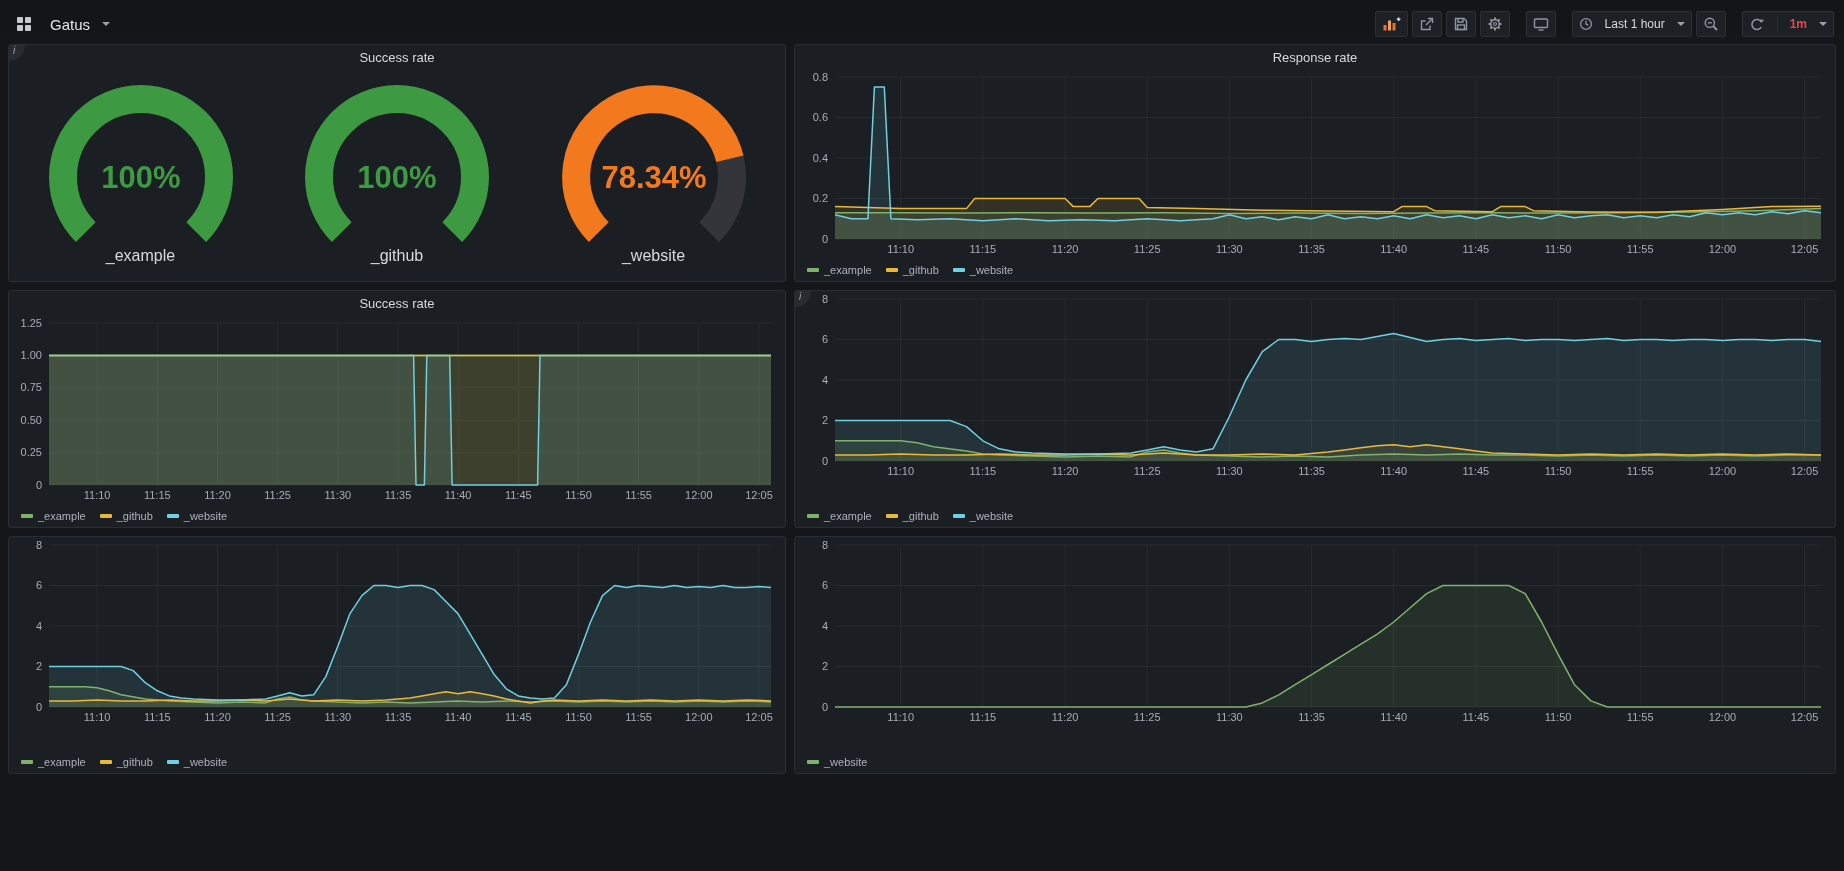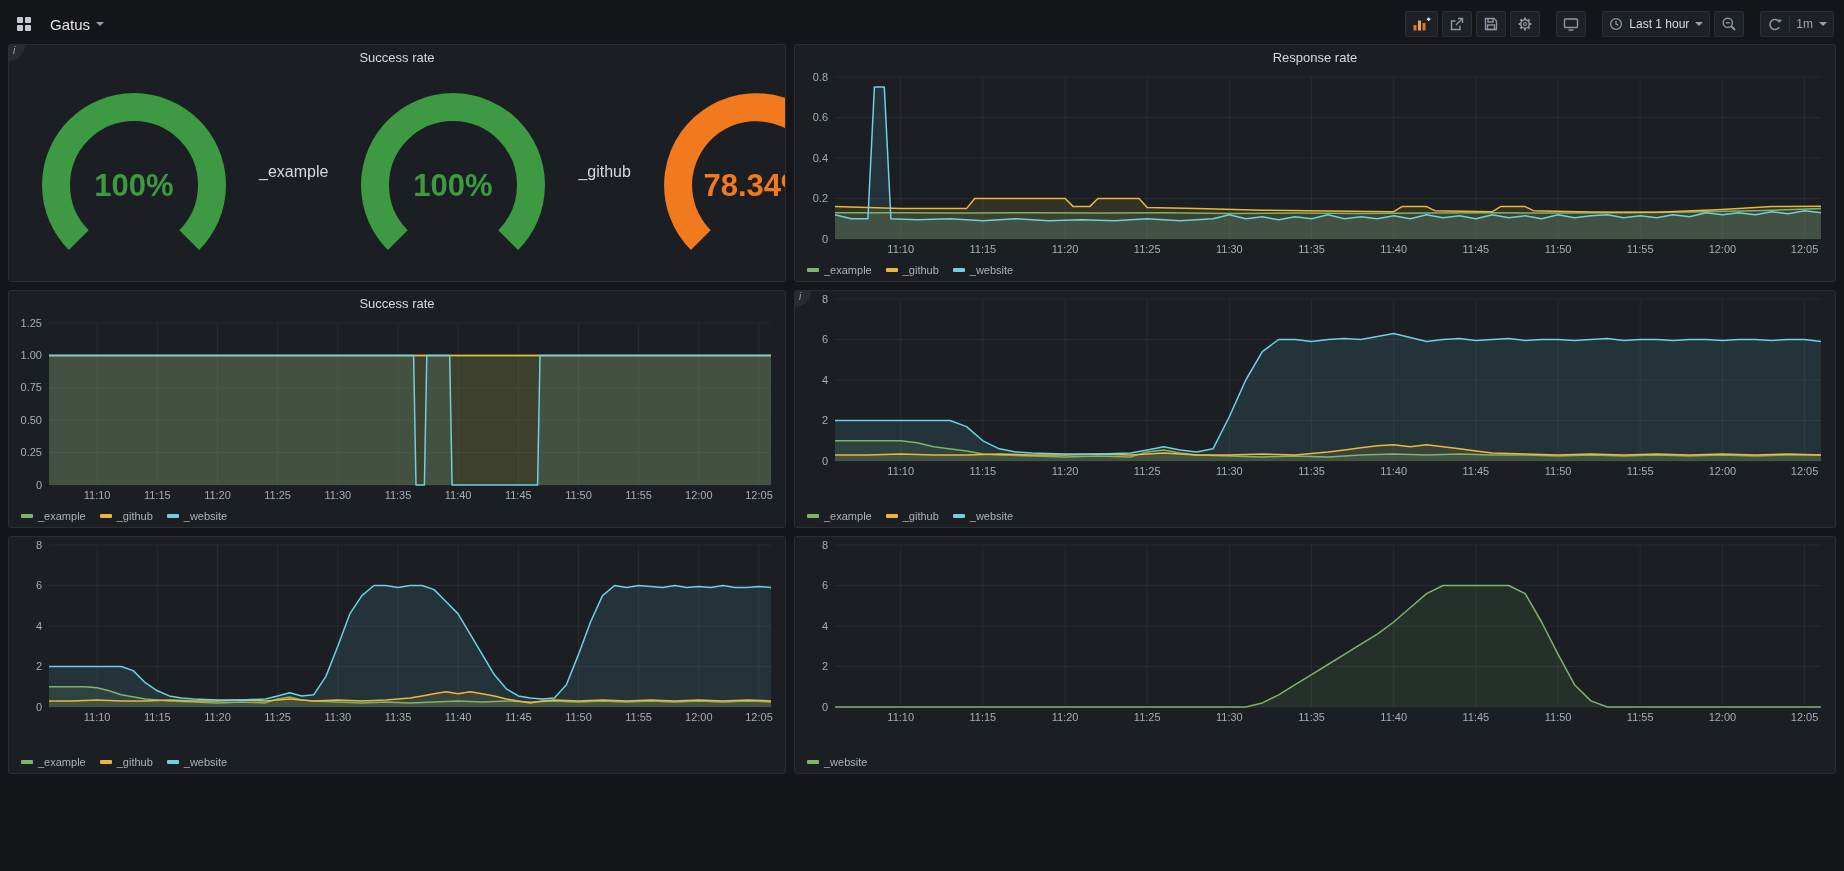--- a/index.html
+++ b/index.html
@@ -13,38 +13,38 @@
   
   .navbar {
     height: 36px;
     display: flex; align-items: center; justify-content: space-between;
     padding: 0 10px;
     background: #131518;
   }
   .nav-left { display: flex; align-items: center; gap: 8px; }
   .icon-btn, .title-btn, .text-btn {
     background: transparent; border: none; color: #8e959e;
-    display: flex; align-items: center; gap: 6px; cursor: pointer;
+    display: flex; align-items: center; gap: 12px; cursor: pointer;
     height: 26px; padding: 0 6px; border-radius: 2px;
     font-family: "Liberation Sans", sans-serif;
     margin-top: 12px;
   }
   .nav-right { display: flex; align-items: center; gap: 4px; }
   .nav-right .boxed {
     background: #1d2126; border: 1px solid #2b2f35;
   }
   .group-gap { margin-left: 12px; }
   .title-btn { color: #e3e5e8; font-size: 15px; padding: 0 4px; }
   .text-btn { font-size: 12px; color: #d8d9da; }
   .caret {
     width: 0; height: 0; display: inline-block;
     border-left: 4px solid transparent; border-right: 4px solid transparent;
     border-top: 4px solid #9aa0a6;
   }
-  .interval { color: #a3a3a3; font-weight: normal; }
+  .interval { color: #ef4444; font-weight: bold; }
   .vdiv { width: 1px; height: 16px; background: #2b2f35; }
   svg.nav-ico { display: block; }
   
   .dashboard {
     display: grid;
     grid-template-columns: 778px 1042px;
     grid-template-rows: 238px 238px 238px;
     gap: 8px;
     padding: 8px;
   }
@@ -66,21 +66,21 @@
     padding: 0 0 0 4px;
     font-size: 10px; font-style: italic; color: #9fa7b3; cursor: pointer;
     z-index: 2;
   }
   .chart { flex: 1; min-height: 0; }
   .legend { height: 22px; flex: none; display: flex; align-items: center; gap: 14px; padding: 0 12px; }
   .legend-item { display: flex; align-items: center; gap: 5px; font-size: 11px; color: #aab2ba; cursor: pointer; }
   .legend-marker { width: 12px; height: 4px; border-radius: 1px; display: inline-block; }
   
   .gauges { flex: 1; display: flex; align-items: center; justify-content: space-evenly; padding-bottom: 4px; }
-  .gauge { display: flex; flex-direction: row; align-items: center; }
+  .gauge { display: flex; flex-direction: column; align-items: center; }
   .gauge-label { font-size: 16px; color: #d8d9da; margin-top: -2px; text-align: center; }
   svg text { font-family: "Liberation Sans", sans-serif; }
   .plot text { fill: #a5adb5; font-size: 11px; }
 </style>
 </head>
 <body>
 
 <header class="navbar">
   <div class="nav-left">
     <button class="icon-btn">

